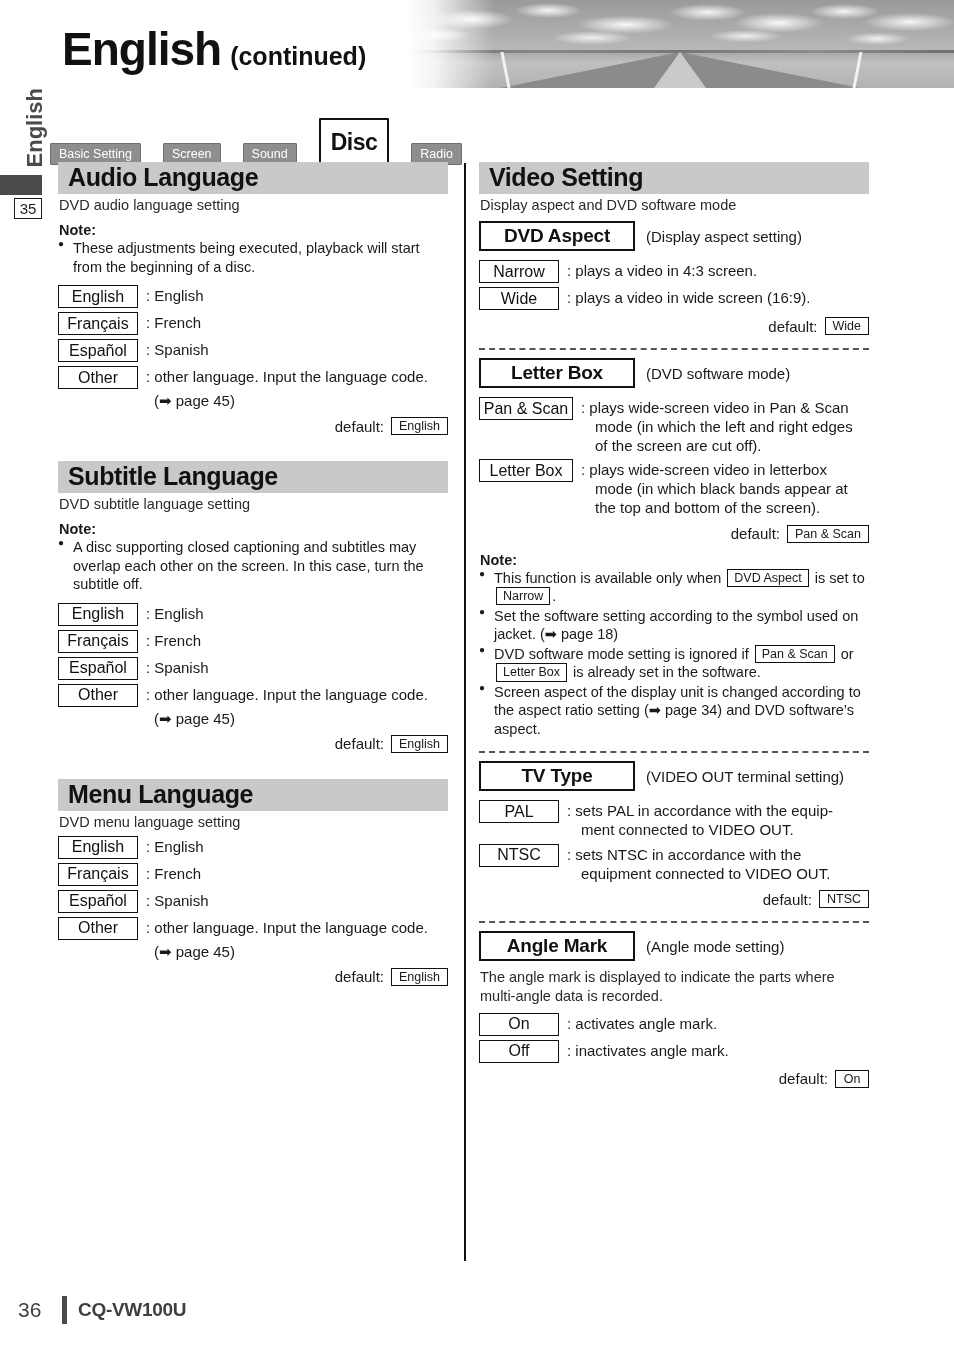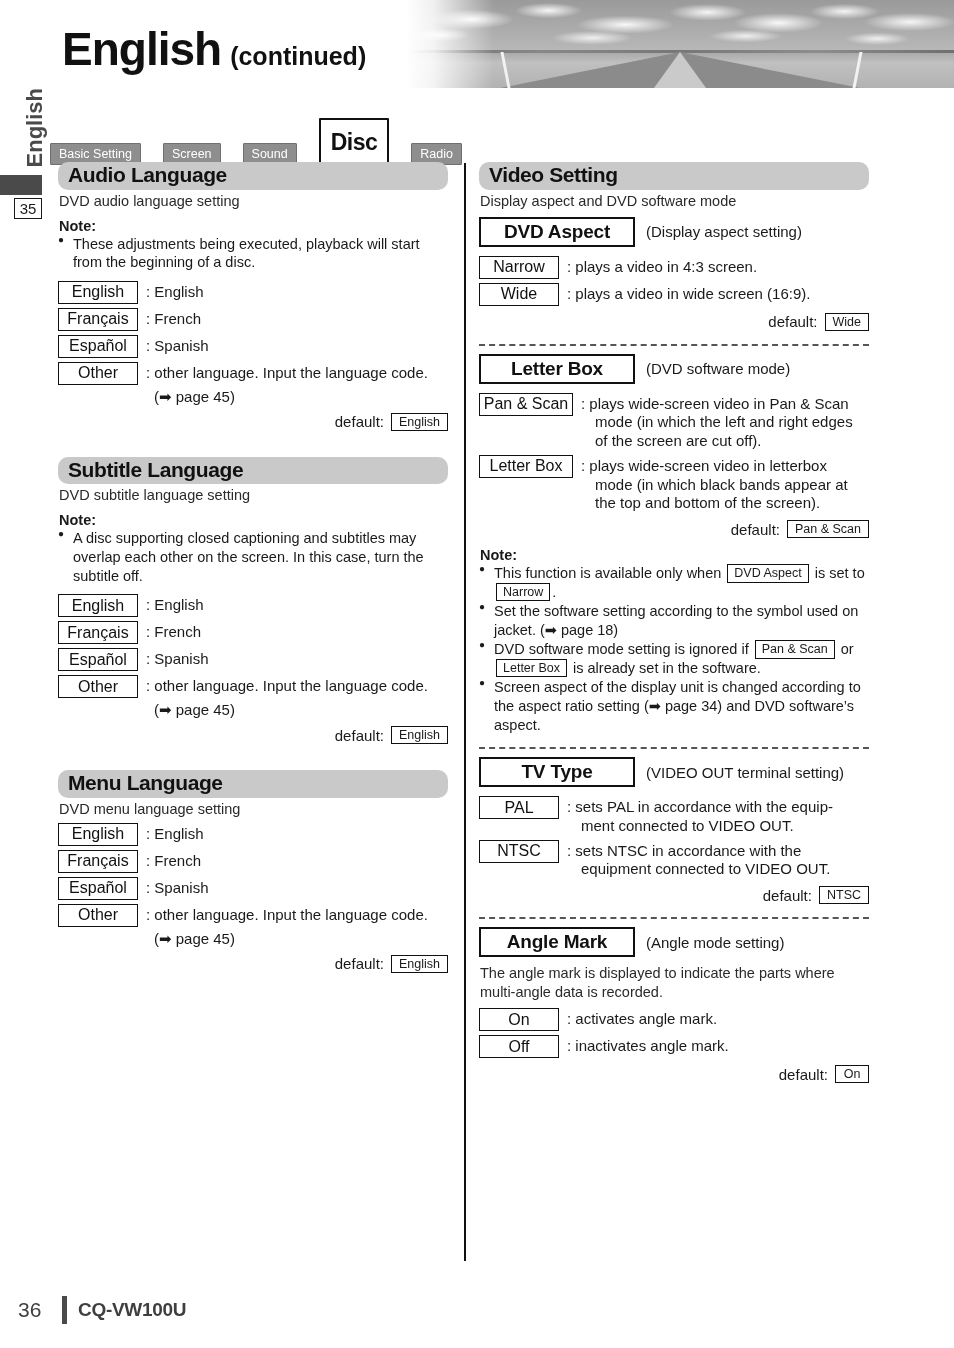--- a/index.html
+++ b/index.html
@@ -115,25 +115,24 @@
   
   .col-left  { position: absolute; left: 58px;  top: 162px; width: 390px; }
   .col-right { position: absolute; left: 479px; top: 162px; width: 390px; }
   .divider {
     position: absolute; left: 464px; top: 163px; width: 1.5px; height: 1098px;
     background: #111;
   }
 
   .sec-head {
     background: #c9c9c9;
-    font-size: 21px; font-weight: bold; color: #111;
+    font-size: 25px; font-weight: bold; color: #111;
     padding: 2px 0 3px 10px;
     letter-spacing: -0.4px;
     line-height: 1.08;
-    border-radius: 10px;
   }
   .sec-desc { font-size: 14.5px; color: #2a2a2a; margin: 3px 0 0 1px; }
 
   .note-title { font-size: 14.5px; font-weight: bold; margin: 9px 0 1px 1px; }
   .note-list { list-style: none; }
   .note-list li {
     position: relative; font-size: 14.5px; line-height: 1.28;
     padding-left: 15px; margin-bottom: 1px;
   }
   .note-list li::before {

